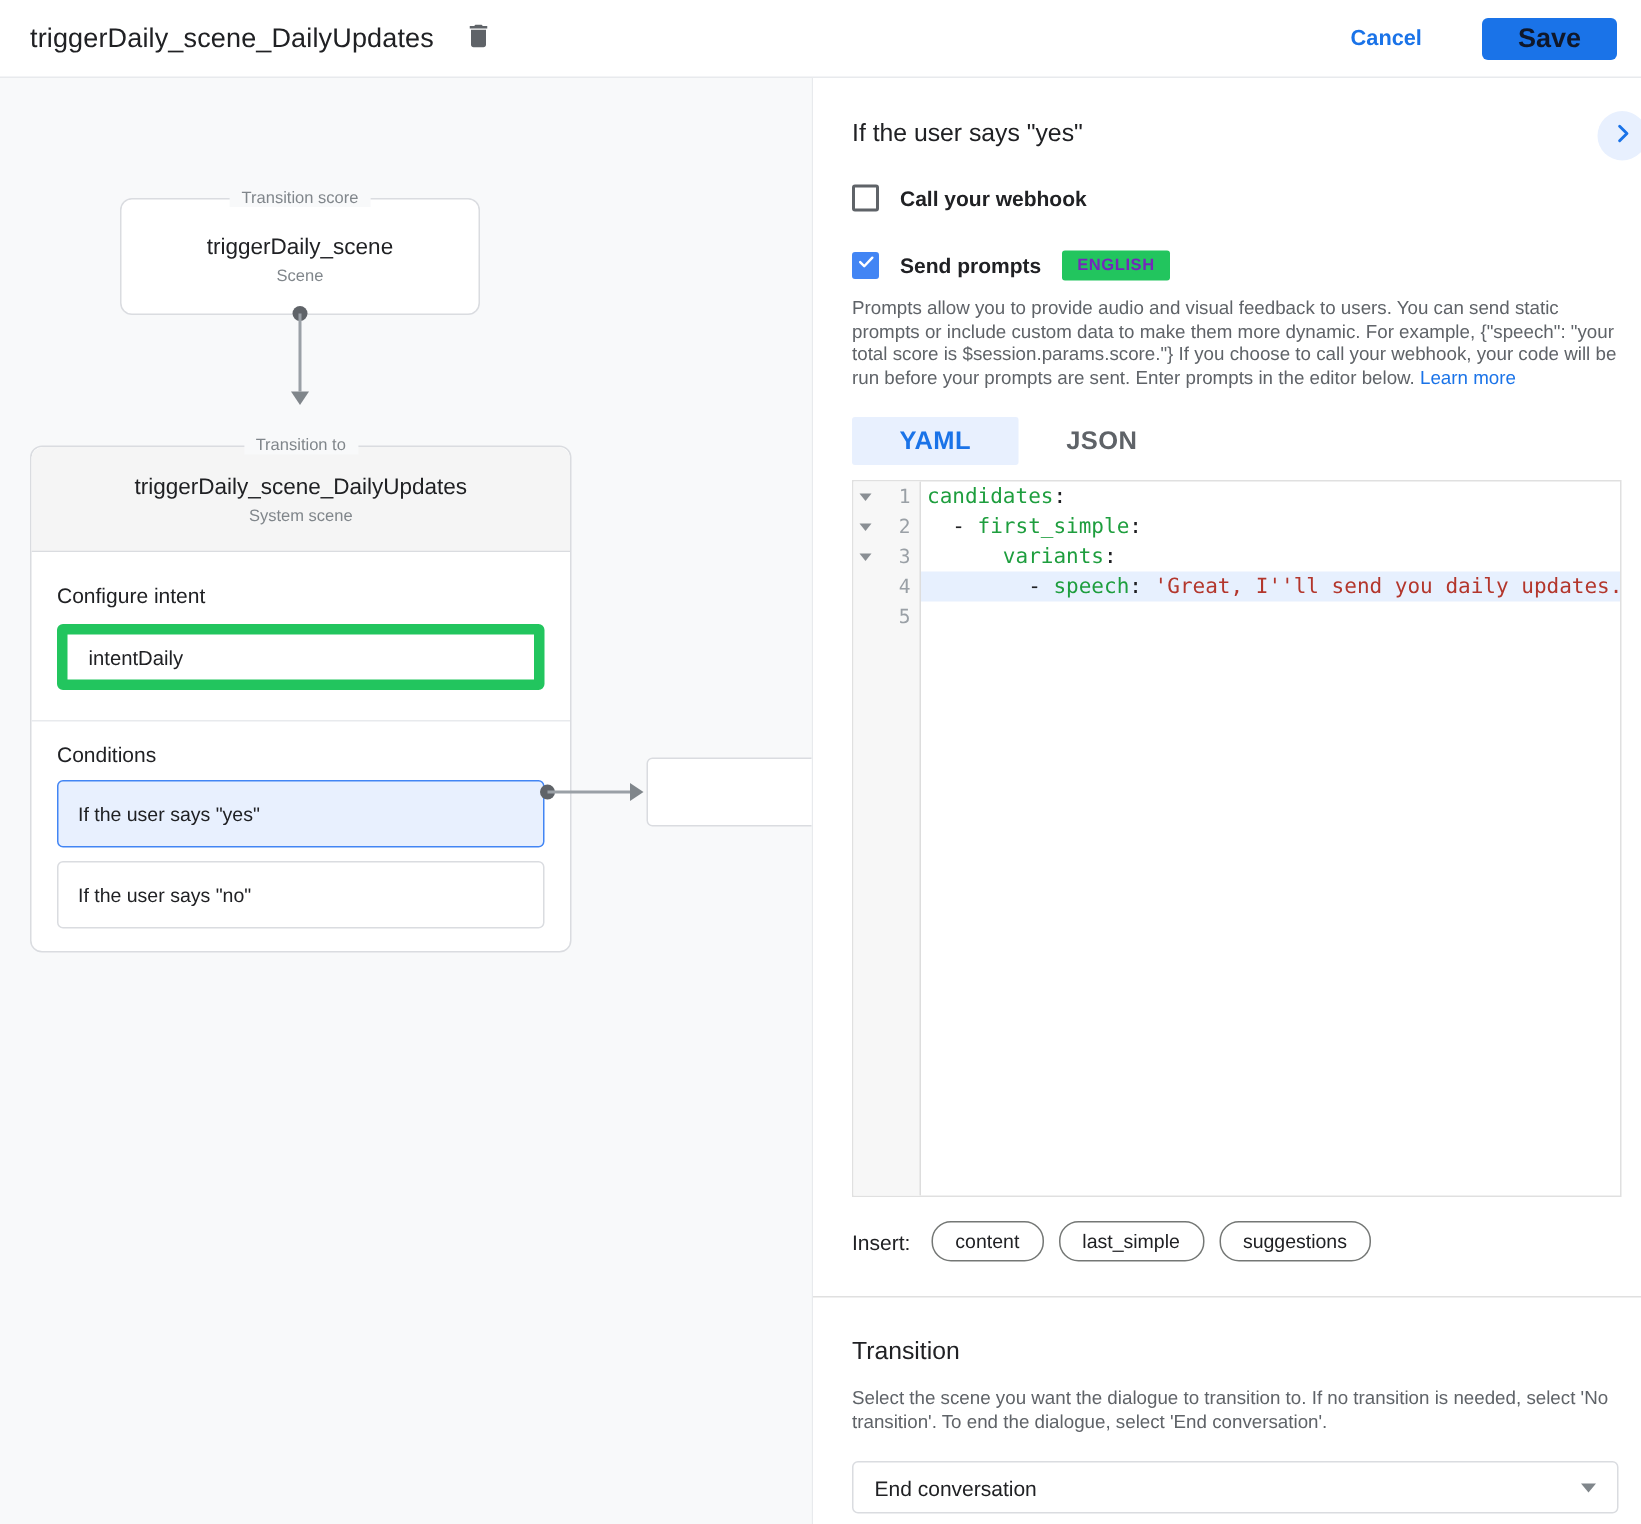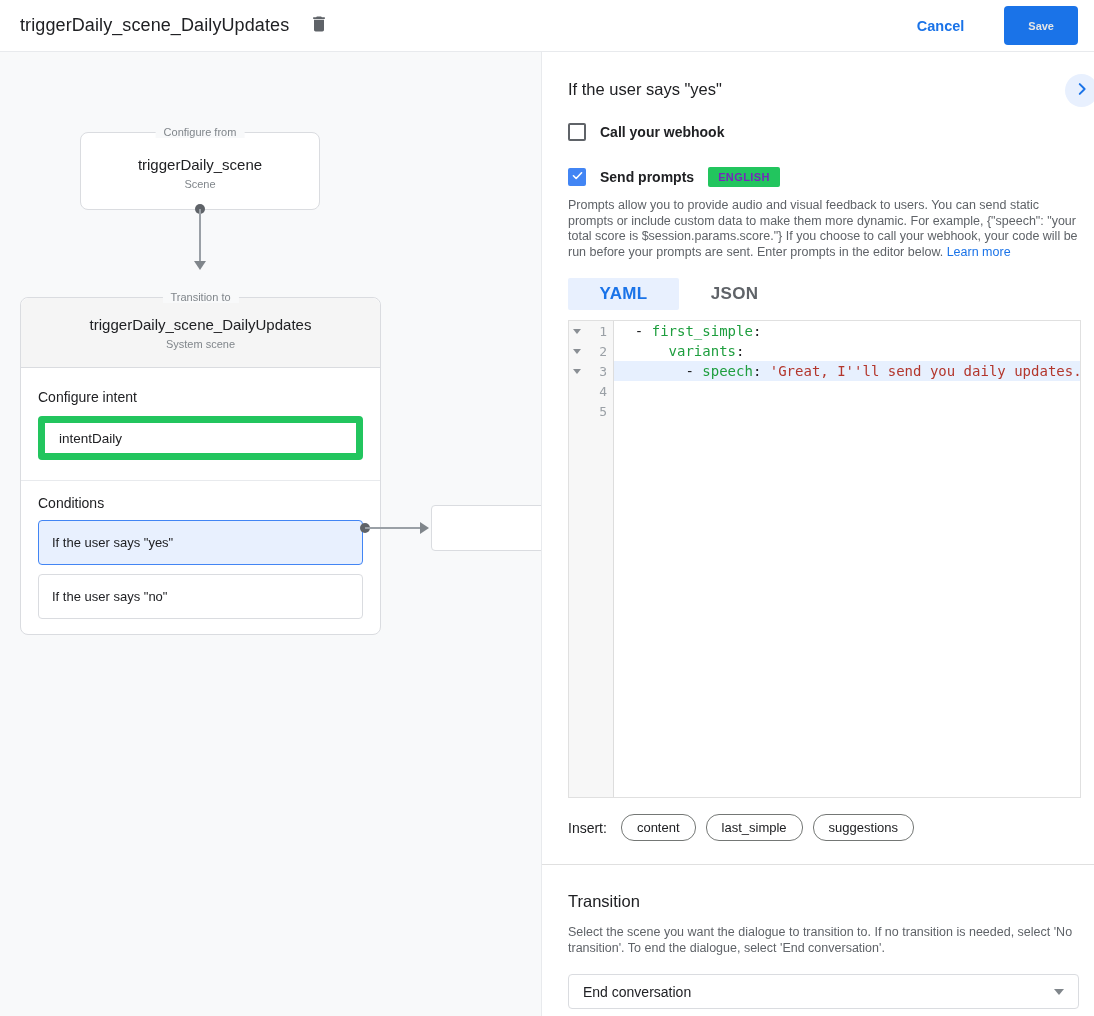--- a/index.html
+++ b/index.html
@@ -4,21 +4,21 @@
 <style>
   * { margin: 0; padding: 0; box-sizing: border-box; }
   html, body { width: 1094px; height: 1016px; font-family: "Liberation Sans", sans-serif; background: #fff; color: #202124; overflow: hidden; }
 
   
   .topbar { height: 52px; display: flex; align-items: center; padding: 0 16px 0 20px; border-bottom: 1px solid #e8eaed; background: #fff; }
   .topbar-title { font-size: 18px; color: #202124; letter-spacing: 0.1px; }
   .trash-btn { margin-left: 16px; width: 28px; height: 28px; border: none; background: transparent; cursor: pointer; display: flex; align-items: center; justify-content: center; }
   .topbar-spacer { flex: 1; }
   .cancel-btn { background: transparent; border: none; color: #1a73e8; font-size: 14.5px; font-weight: bold; padding: 8px 16px; margin-right: 24px; cursor: pointer; font-family: "Liberation Sans", sans-serif; }
-  .save-btn { background: #1a73e8; border: none; color: #e5e5e5; font-size: 11px; font-weight: bold; padding: 0 24px; height: 39px; border-radius: 4px; cursor: pointer; font-family: "Liberation Sans", sans-serif; }
+  .save-btn { background: #1a73e8; border: none; color: #0f172a; font-size: 18px; font-weight: bold; padding: 0 24px; height: 28px; border-radius: 4px; cursor: pointer; font-family: "Liberation Sans", sans-serif; }
 
   .main { display: flex; height: 964px; }
 
   
   .canvas { position: relative; width: 541px; height: 100%; background: #f8f9fa; overflow: hidden; flex: none; }
   .legend { position: absolute; top: -7px; left: 50%; transform: translateX(-50%); background: #f8f9fa; padding: 0 8px; font-size: 11px; color: #80868b; white-space: nowrap; }
 
   .from-box { position: absolute; left: 80px; top: 80px; width: 240px; height: 78px; background: #fff; border: 1px solid #dadce0; border-radius: 8px; display: flex; flex-direction: column; align-items: center; justify-content: center; }
   .from-box .scene-title { font-size: 15px; color: #202124; margin-top: 4px; }
   .from-box .scene-sub { font-size: 11px; color: #80868b; margin-top: 5px; }
@@ -102,21 +102,21 @@
   <div class="topbar-spacer"></div>
   <button class="cancel-btn">Cancel</button>
   <button class="save-btn">Save</button>
 </div>
 
 <div class="main">
 
   <div class="canvas">
 
     <div class="from-box">
-      <span class="legend">Configure from</span>
+      <span class="legend">Transition score</span>
       <div class="scene-title">triggerDaily_scene</div>
       <div class="scene-sub">Scene</div>
     </div>
 
     <div class="conn-dot" style="left:195px; top:152px;"></div>
     <div class="conn-vline" style="left:199px; top:157px; height:52px;"></div>
     <div class="arrow-down" style="left:194px; top:209px;"></div>
 
     <div class="to-box">
       <span class="legend">Transition to</span>
@@ -202,20 +202,21 @@
           <div class="gutter-row">
             <span class="fold-cell"></span>
             <span class="linenum">4</span>
           </div>
           <div class="gutter-row">
             <span class="fold-cell"></span>
             <span class="linenum">5</span>
           </div>
         </div>
         <div class="code-area">
+          <div class="code-line"><span class="tok-key">candidates</span><span class="tok-plain">:</span></div>
           <div class="code-line"><span class="tok-plain">  - </span><span class="tok-key">first_simple</span><span class="tok-plain">:</span></div>
           <div class="code-line"><span class="tok-plain">      </span><span class="tok-key">variants</span><span class="tok-plain">:</span></div>
           <div class="code-line hl"><span class="tok-plain">        - </span><span class="tok-key">speech</span><span class="tok-plain">: </span><span class="tok-string">'Great, I''ll send you daily updates.</span></div>
           <div class="code-line"></div>
         </div>
       </div>
 
       <div class="insert-row">
         <span class="insert-label">Insert:</span>
         <button class="chip">content</button>

